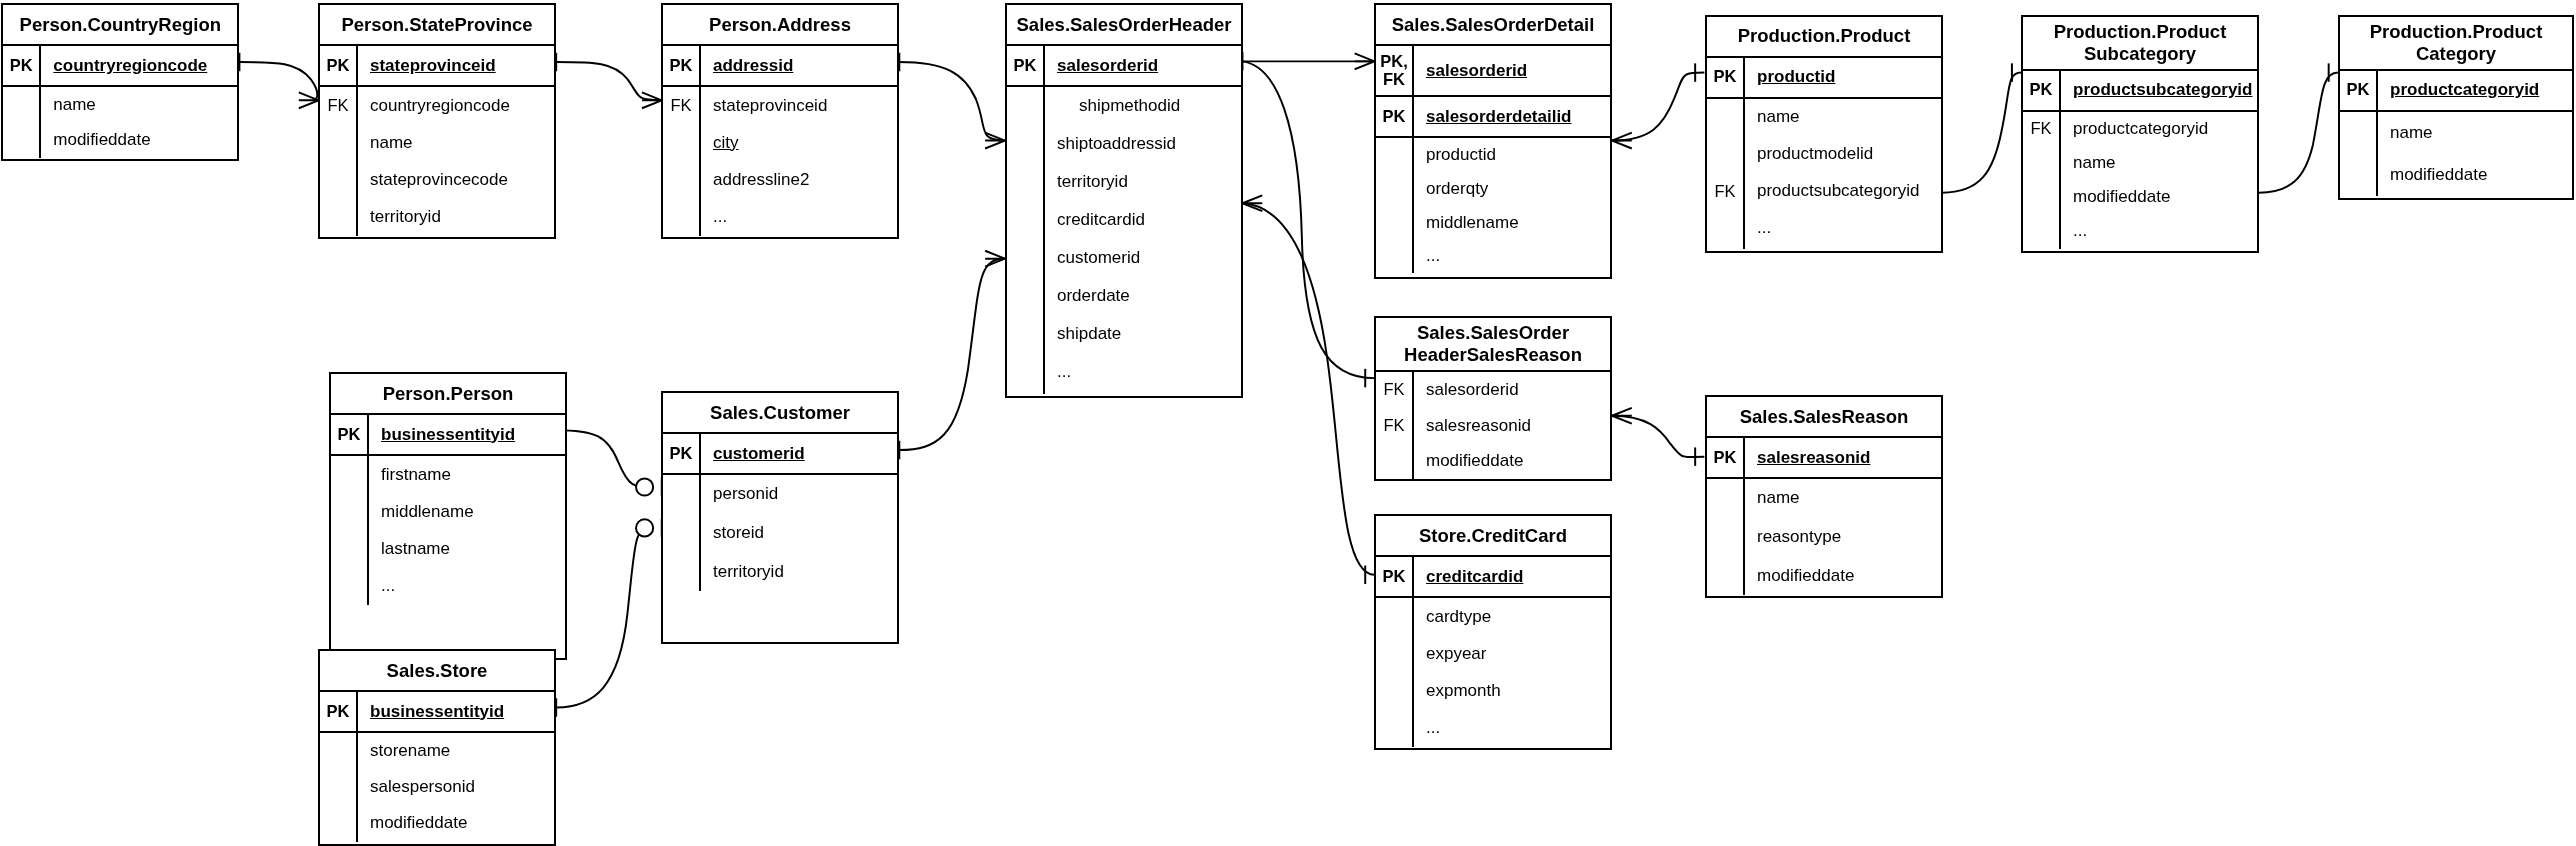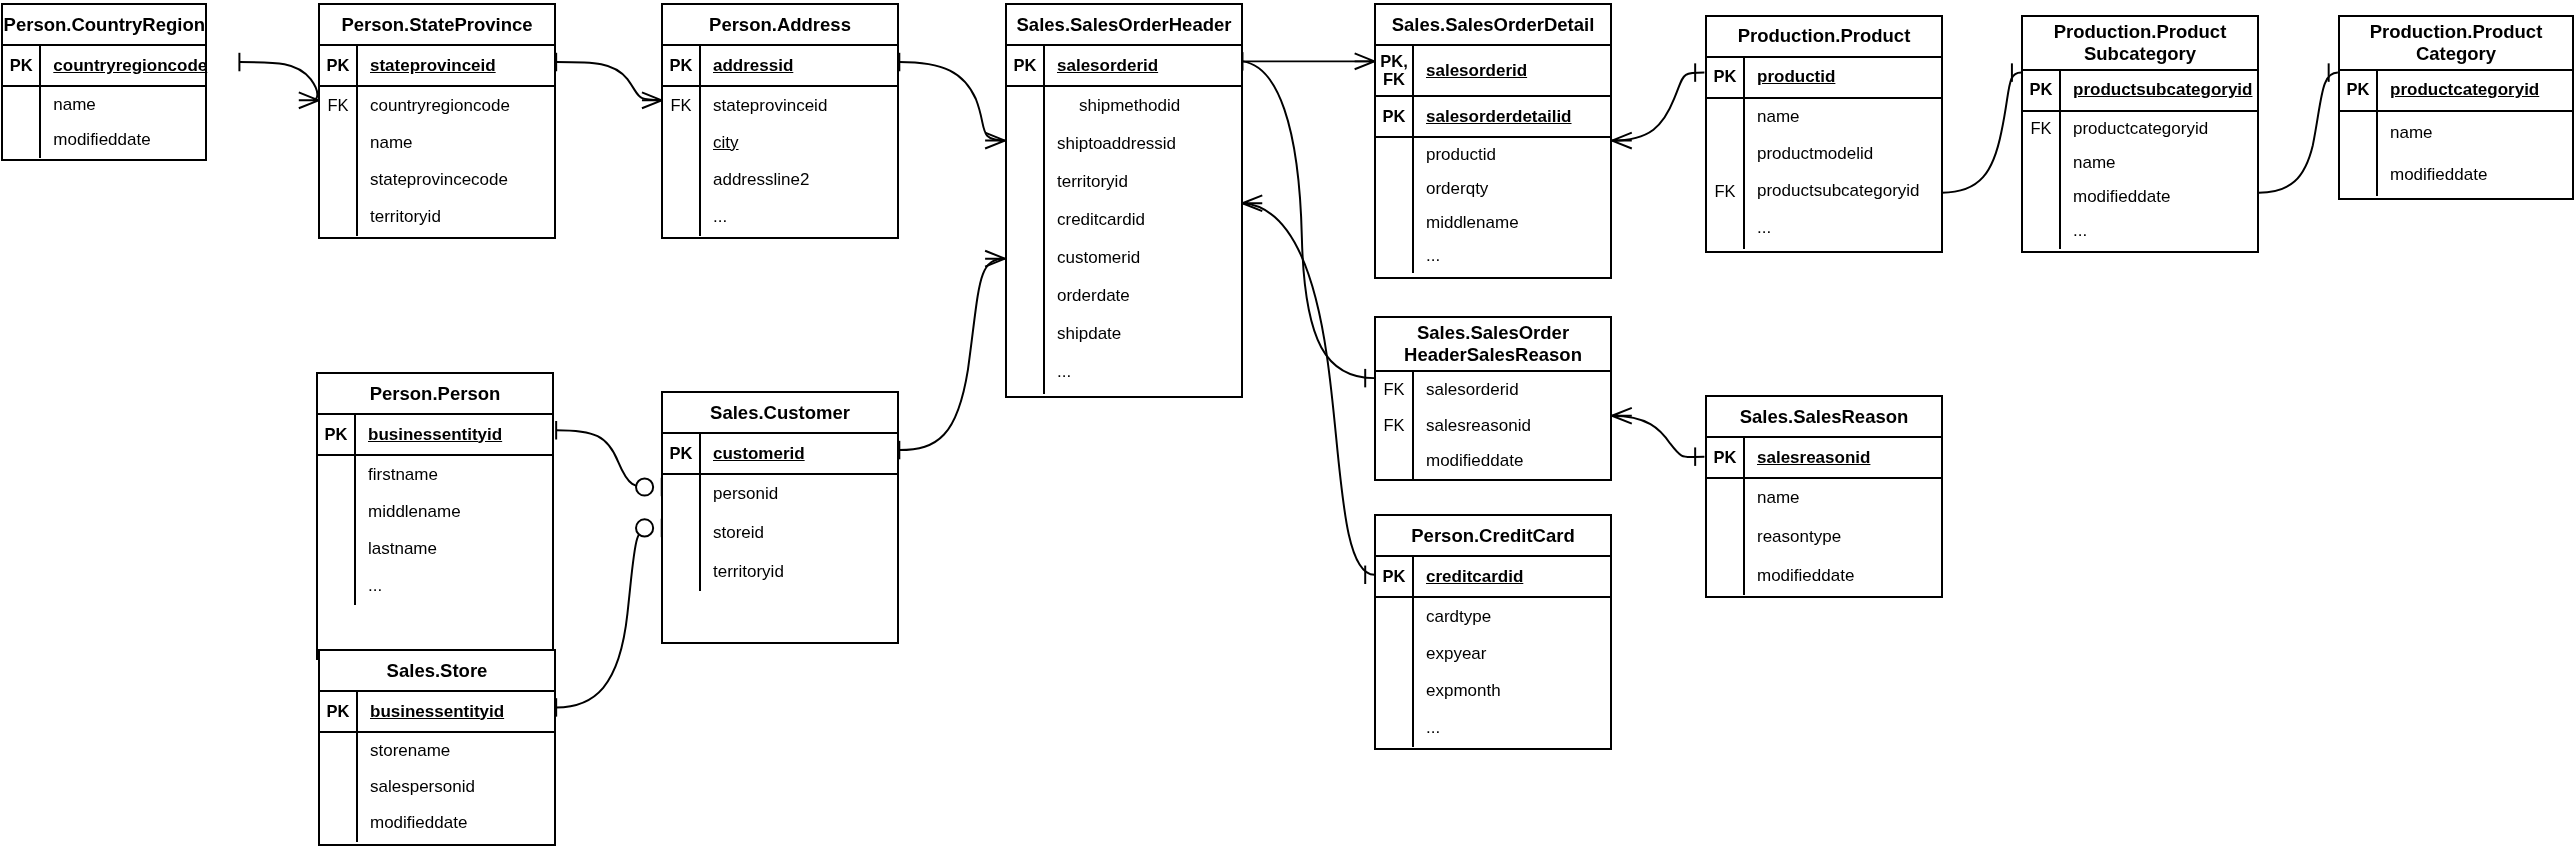--- a/index.html
+++ b/index.html
@@ -82,21 +82,21 @@
     <circle cx="976" cy="738" r="13" fill="#fff" stroke="#000" stroke-width="3"></circle>
     <line x1="1002" y1="724" x2="1002" y2="752"></line>
 
     <path d="M842,1072 C 900,1072 938,1040 950,930 C 962,820 960,800 986,800"></path>
     <line x1="842" y1="1058" x2="842" y2="1086"></line>
     <circle cx="976" cy="800" r="13" fill="#fff" stroke="#000" stroke-width="3"></circle>
     <line x1="1002" y1="786" x2="1002" y2="814"></line>
   </svg>
 
   <div id="entities">
-      <div class="entity" style="left: 1.3px; top: 3.3px; width: 206px; height: 158px;">
+      <div class="entity" style="left: 1.3px; top: 3.3px; width: 238px; height: 158px;">
         <div class="ent-title" style="height: 41px;">Person.CountryRegion</div>
         <div class="attr-row sep" style="height: 41px;">
           <div class="key-cell">PK</div>
           <div class="name-cell pk">countryregioncode</div>
         </div>
         <div class="body-block" style="height: 71px;">
           <div class="body-keys">
             <div class="bk" style="height: 35px;"></div>
             <div class="bk" style="height: 35px;"></div>
           </div>
@@ -254,21 +254,21 @@
           <div class="body-keys">
             <div class="bk" style="height: 42px;"></div>
             <div class="bk" style="height: 42px;"></div>
           </div>
           <div class="body-names">
             <div class="bn" style="height: 42px;">name</div>
             <div class="bn" style="height: 42px;">modifieddate</div>
           </div>
         </div>
       </div>
-      <div class="entity" style="left: 316px; top: 372px; width: 238px; height: 288px;">
+      <div class="entity" style="left: 329px; top: 372px; width: 238px; height: 288px;">
         <div class="ent-title" style="height: 41px;">Person.Person</div>
         <div class="attr-row sep" style="height: 41px;">
           <div class="key-cell">PK</div>
           <div class="name-cell pk">businessentityid</div>
         </div>
         <div class="body-block" style="height: 149px;">
           <div class="body-keys">
             <div class="bk" style="height: 37px;"></div>
             <div class="bk" style="height: 37px;"></div>
             <div class="bk" style="height: 37px;"></div>
@@ -348,21 +348,21 @@
             <div class="bk" style="height: 39px;"></div>
           </div>
           <div class="body-names">
             <div class="bn" style="height: 39px;">name</div>
             <div class="bn" style="height: 39px;">reasontype</div>
             <div class="bn" style="height: 39px;">modifieddate</div>
           </div>
         </div>
       </div>
       <div class="entity" style="left: 1374px; top: 514px; width: 238px; height: 236px;">
-        <div class="ent-title" style="height: 41px;">Person.CreditCard</div>
+        <div class="ent-title" style="height: 41px;">Store.CreditCard</div>
         <div class="attr-row sep" style="height: 41px;">
           <div class="key-cell">PK</div>
           <div class="name-cell pk">creditcardid</div>
         </div>
         <div class="body-block" style="height: 149px;">
           <div class="body-keys">
             <div class="bk" style="height: 37px;"></div>
             <div class="bk" style="height: 37px;"></div>
             <div class="bk" style="height: 37px;"></div>
             <div class="bk" style="height: 37px;"></div>

